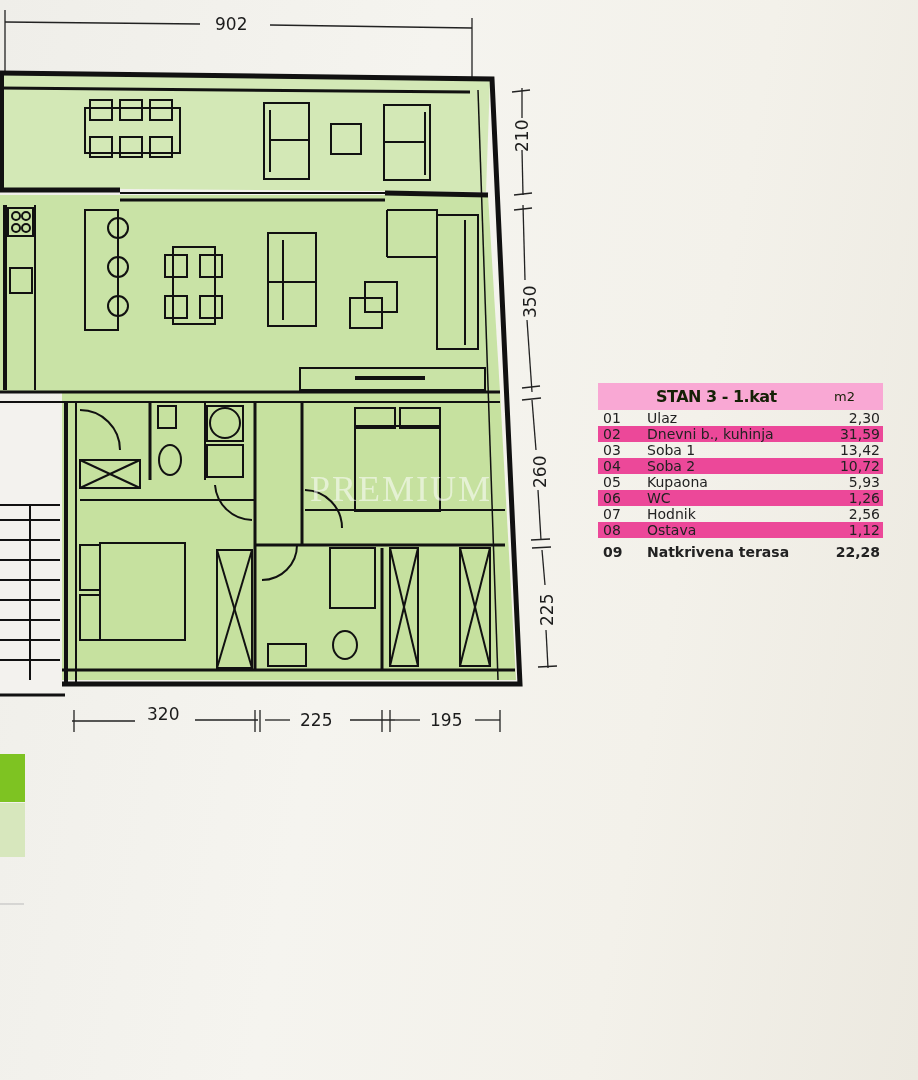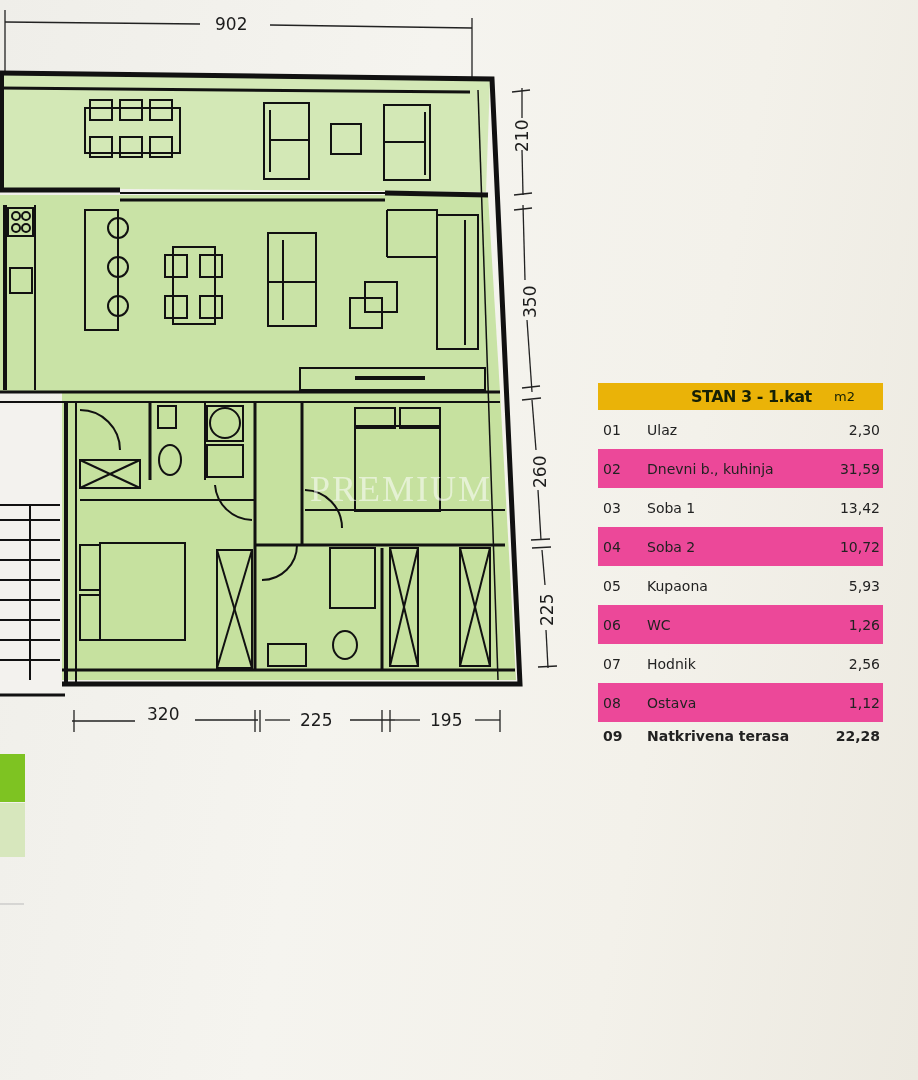--- a/index.html
+++ b/index.html
@@ -11,27 +11,27 @@
   .dim { position:absolute; font-family:"DejaVu Sans", sans-serif; font-size:17px; color:#1c1c1c; }
   .plan-svg { position:absolute; left:0; top:0; }
   .watermark {
     position:absolute; left:310px; top:468px;
     font-family:"Liberation Serif", serif; font-size:36px; letter-spacing:2px;
     color: rgba(255,255,255,0.55);
   }
   
   .room-table { position:absolute; left:598px; top:383px; width:285px; }
   .room-header {
-    background:#eab308; height:27px; display:flex; align-items:center;
-    font-family:"DejaVu Sans", sans-serif; color:#152006;padding-left:35px;
+    background:#f9a8d4; height:27px; display:flex; align-items:center;
+    font-family:"DejaVu Sans", sans-serif; color:#152006;
   }
   .room-header .title { font-weight:bold; font-size:16px; margin-left:58px; letter-spacing:-0.5px; }
   .room-header .unit { font-size:13px; margin-left:auto; margin-right:28px; }
   .row {
-    height:39px; display:flex; align-items:center;
+    height:16px; display:flex; align-items:center;
     font-family:"DejaVu Sans", sans-serif; font-size:14px; color:#222;
   }
   .row.alt { background:#ec4899;justify-content:center; }
   .row .num { width:32px; padding-left:5px; }
   .row .name { flex:1; padding-left:12px; }
   .row .val { padding-right:3px; text-align:right; }
 </style>
 </head>
 <body>
 

